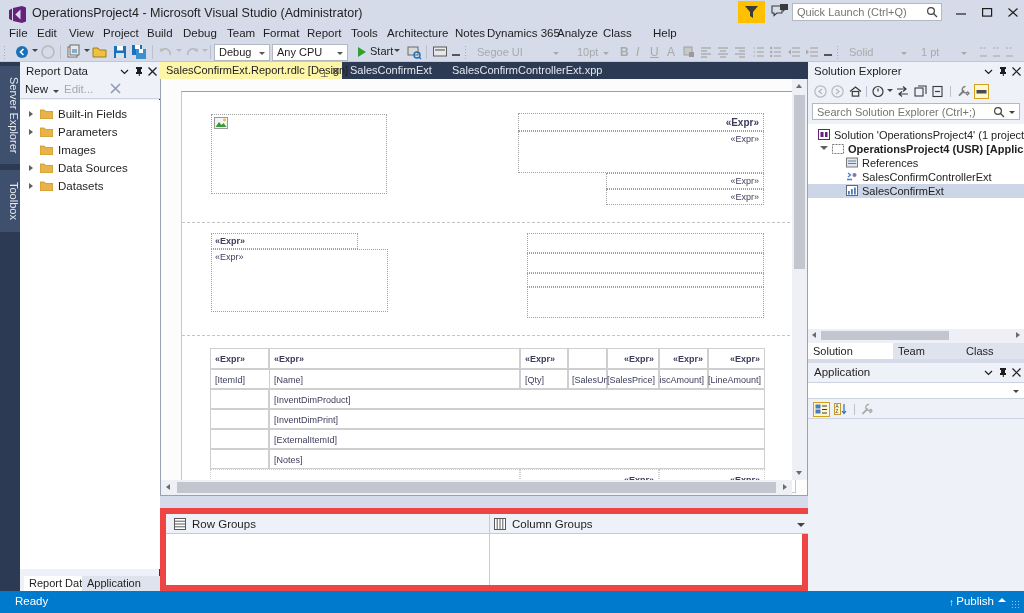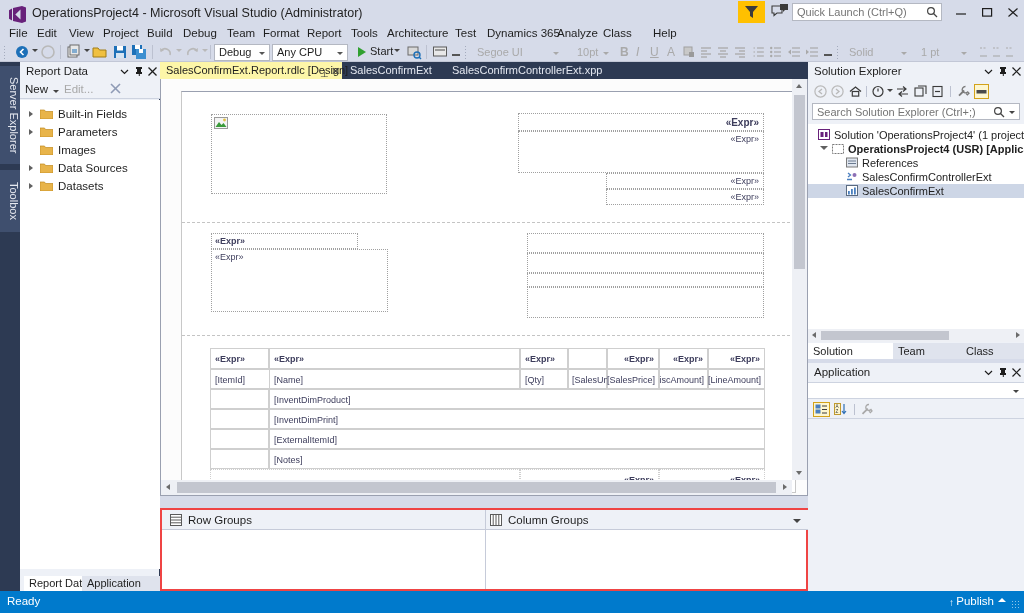--- a/index.html
+++ b/index.html
@@ -119,21 +119,21 @@
   .vsb-up { top:0; } .vsb-dn { bottom:0; }
   .vsb-thumb { position:absolute; left:2px; width:11px; background:#c3c6cf; }
   .hsb { position:absolute; left:0; bottom:0; right:15px; height:15px; background:#eef0f5; }
   .hsb-l,.hsb-r { position:absolute; top:0; width:15px; height:15px; }
   .hsb-l { left:0; } .hsb-r { right:0; }
   .hsb-thumb { position:absolute; top:2px; height:11px; background:#c3c6cf; }
   .sb-arw { position:absolute; width:0; height:0; }
 
   
   .groups { position:absolute; left:160px; top:508px; width:648px; height:83px;
-            background:#fff; border:2px solid #ef4444; }
+            background:#fff; border:6px solid #ef4444; }
   .grp-head { position:absolute; left:0; top:0; width:646px; height:20px; background:#eef1f7;
               border-bottom:1px solid #c6cbd9; }
   .grp-split { position:absolute; left:323px; top:0; width:1px; bottom:0; background:#c6cbd9; }
   .grp-lbl { position:absolute; top:4px; font-size:11.5px; color:#1e1e1e; }
   .grp-ic { position:absolute; top:4px; width:12px; height:12px; }
   .grp-arw { position:absolute; right:7px; top:9px; width:0;height:0;
              border-left:4px solid transparent;border-right:4px solid transparent;border-top:4px solid #444; }
 
   
   .se { position:absolute; left:808px; top:62px; width:216px; height:281px; background:#eef1f7; }
@@ -164,21 +164,21 @@
   .pr-head { position:absolute; left:0; top:0; width:216px; height:19px; }
   .pr-title { position:absolute; left:6px; top:3px; font-size:11.5px; }
   .pr-combo { position:absolute; left:0; top:19px; width:216px; height:17px; background:#fff;
               border-top:1px solid #cdd3e0; border-bottom:1px solid #cdd3e0; }
   .pr-tools { position:absolute; left:0; top:37px; width:216px; height:19px; background:#eef1f7;
               border-bottom:1px solid #cdd3e0; }
   .pr-grid { position:absolute; left:0; top:56px; width:216px; bottom:0; background:#eef1f7; }
 
   
   .status { position:absolute; left:0; bottom:0; width:1024px; height:22px; background:#007acc; }
-  .st-ready { position:absolute; left:7px; top:4px; font-size:11.5px; color:#fff; }
+  .st-ready { position:absolute; left:15px; top:4px; font-size:11.5px; color:#fff; }
   .st-pub { position:absolute; right:30px; top:4px; font-size:11.5px; color:#fff; cursor:pointer; }
   .st-uparw { position:absolute; right:70px; top:6px; color:#fff; font-size:10px; }
   .st-pubarw { position:absolute; right:18px; top:7px; width:0;height:0;
                border-left:4px solid transparent;border-right:4px solid transparent;border-bottom:4px solid #fff; }
   .st-grip { position:absolute; right:3px; bottom:3px; width:10px; height:10px;
              background-image:radial-gradient(rgba(255,255,255,.55) 40%, transparent 41%);
              background-size:3px 3px; }
 </style>
 </head>
 <body>
@@ -234,21 +234,21 @@
     <div class="menu-item" style="left:32px">Edit</div>
     <div class="menu-item" style="left:64px">View</div>
     <div class="menu-item" style="left:98px">Project</div>
     <div class="menu-item" style="left:142px">Build</div>
     <div class="menu-item" style="left:178px">Debug</div>
     <div class="menu-item" style="left:222px">Team</div>
     <div class="menu-item" style="left:258px">Format</div>
     <div class="menu-item" style="left:302px">Report</div>
     <div class="menu-item" style="left:346px">Tools</div>
     <div class="menu-item" style="left:382px">Architecture</div>
-    <div class="menu-item" style="left:450px">Test</div>
+    <div class="menu-item" style="left:450px">Notes</div>
     <div class="menu-item" style="left:482px">Dynamics 365</div>
     <div class="menu-item" style="left:552px">Analyze</div>
     <div class="menu-item" style="left:598px">Class</div>
     <div class="menu-item" style="left:648px">Help</div>
     <div class="signin">Sign in</div>
     <div class="signin-ic"></div>
   </div>
 
   <div class="toolbar">
     <div class="grip" style="left:3px"></div>

